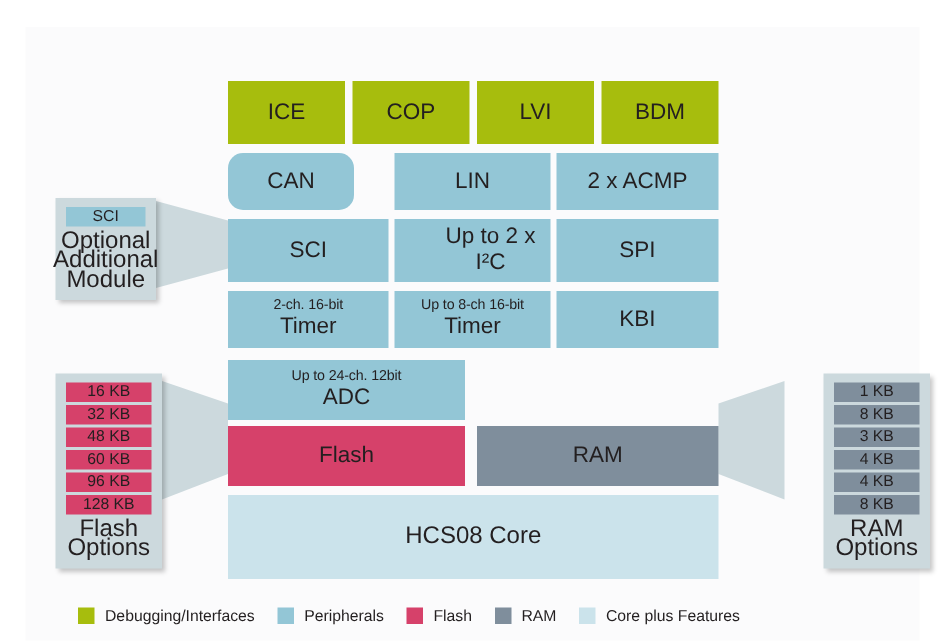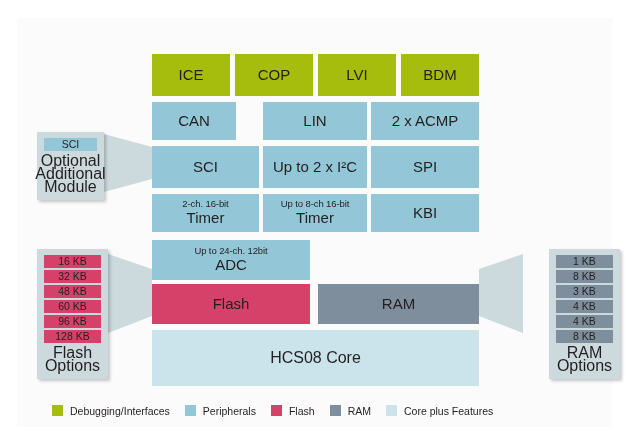--- a/index.html
+++ b/index.html
@@ -130,34 +130,34 @@
   <div class="blk olive" style="left:235px;top:38px;width:78px;height:42px;">
     <span class="main">COP</span>
   </div>
   <div class="blk olive" style="left:318px;top:38px;width:78px;height:42px;">
     <span class="main">LVI</span>
   </div>
   <div class="blk olive" style="left:401px;top:38px;width:78px;height:42px;">
     <span class="main">BDM</span>
   </div>
 
-  <div class="blk periph" style="left:152px;top:86px;width:84px;height:38px;">
+  <div class="blk periph" style="left:152px;top:86px;width:84px;height:38px;border-radius:10px;">
     <span class="main">CAN</span>
   </div>
   <div class="blk periph" style="left:263px;top:86px;width:104px;height:38px;">
     <span class="main">LIN</span>
   </div>
   <div class="blk periph" style="left:371px;top:86px;width:108px;height:38px;">
     <span class="main">2 x ACMP</span>
   </div>
 
   <div class="blk periph" style="left:152px;top:130px;width:107px;height:42px;">
     <span class="main">SCI</span>
   </div>
-  <div class="blk periph" style="left:263px;top:130px;width:104px;height:42px;">
+  <div class="blk periph" style="left:263px;top:130px;width:104px;height:42px;padding-left:24px;">
     <span class="main">Up to 2 x I²C</span>
   </div>
   <div class="blk periph" style="left:371px;top:130px;width:108px;height:42px;">
     <span class="main">SPI</span>
   </div>
 
   <div class="blk periph" style="left:152px;top:178px;width:107px;height:38px;">
     <span class="sub">2-ch. 16-bit</span>
     <span class="main">Timer</span>
   </div>

